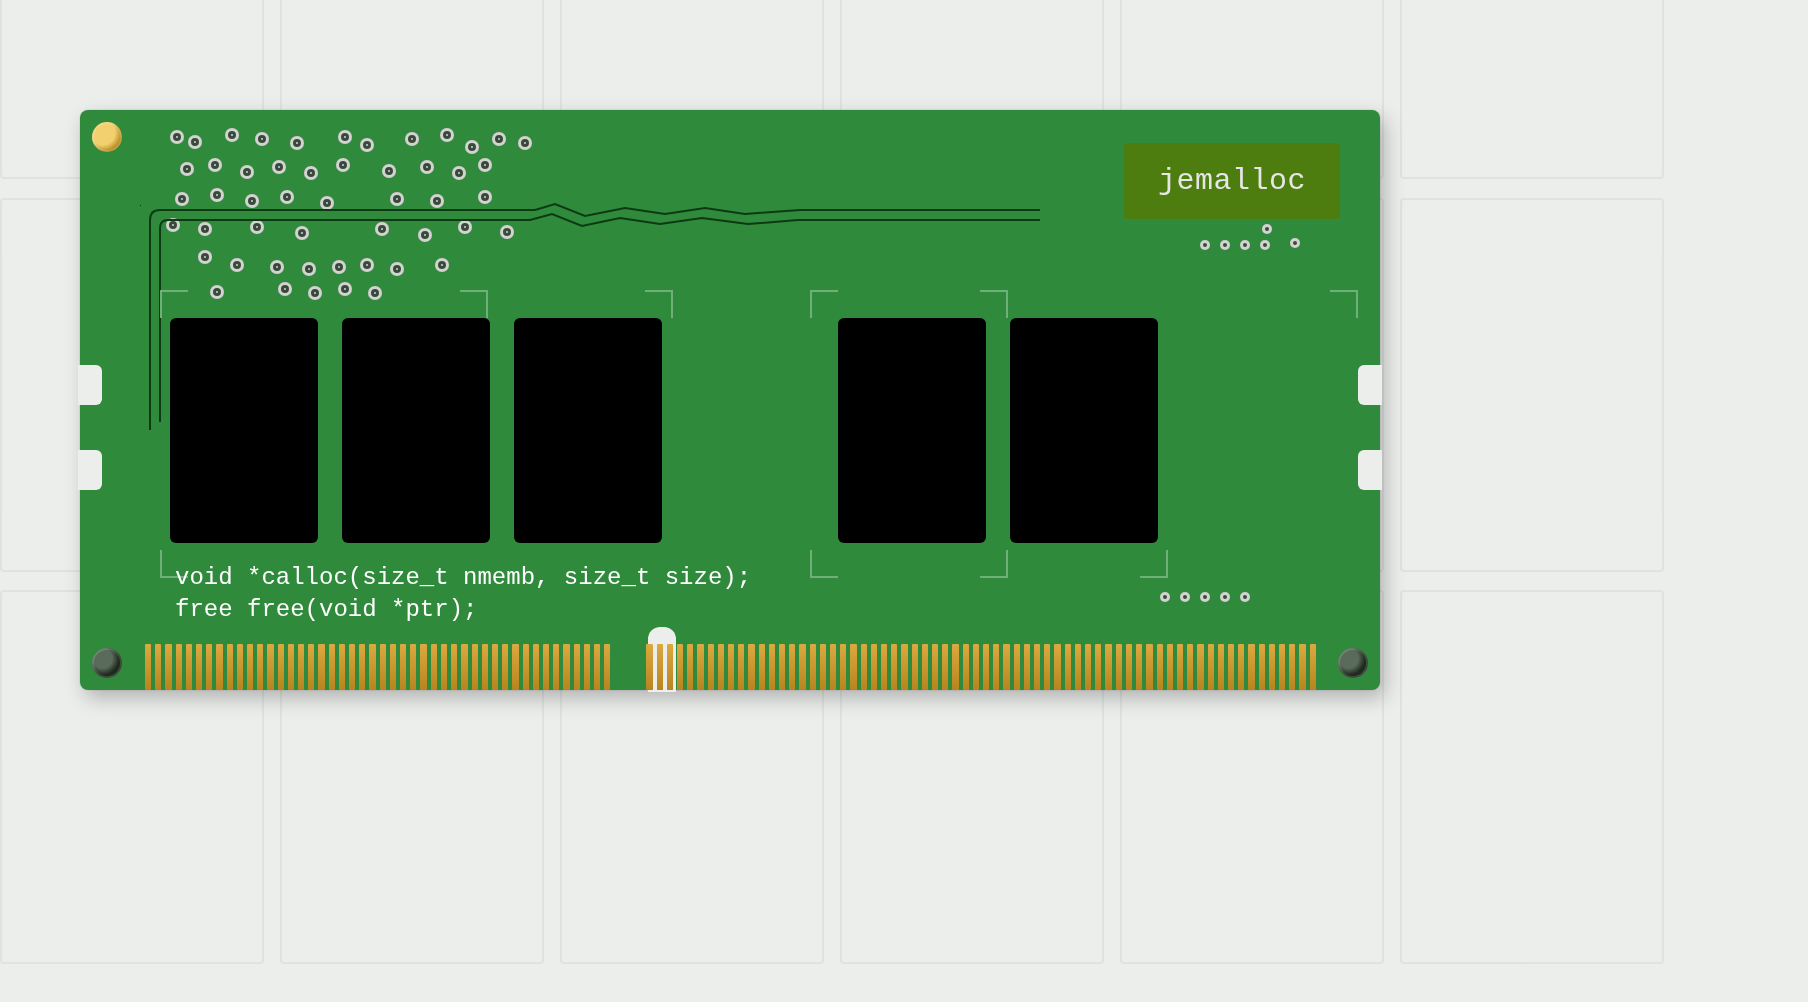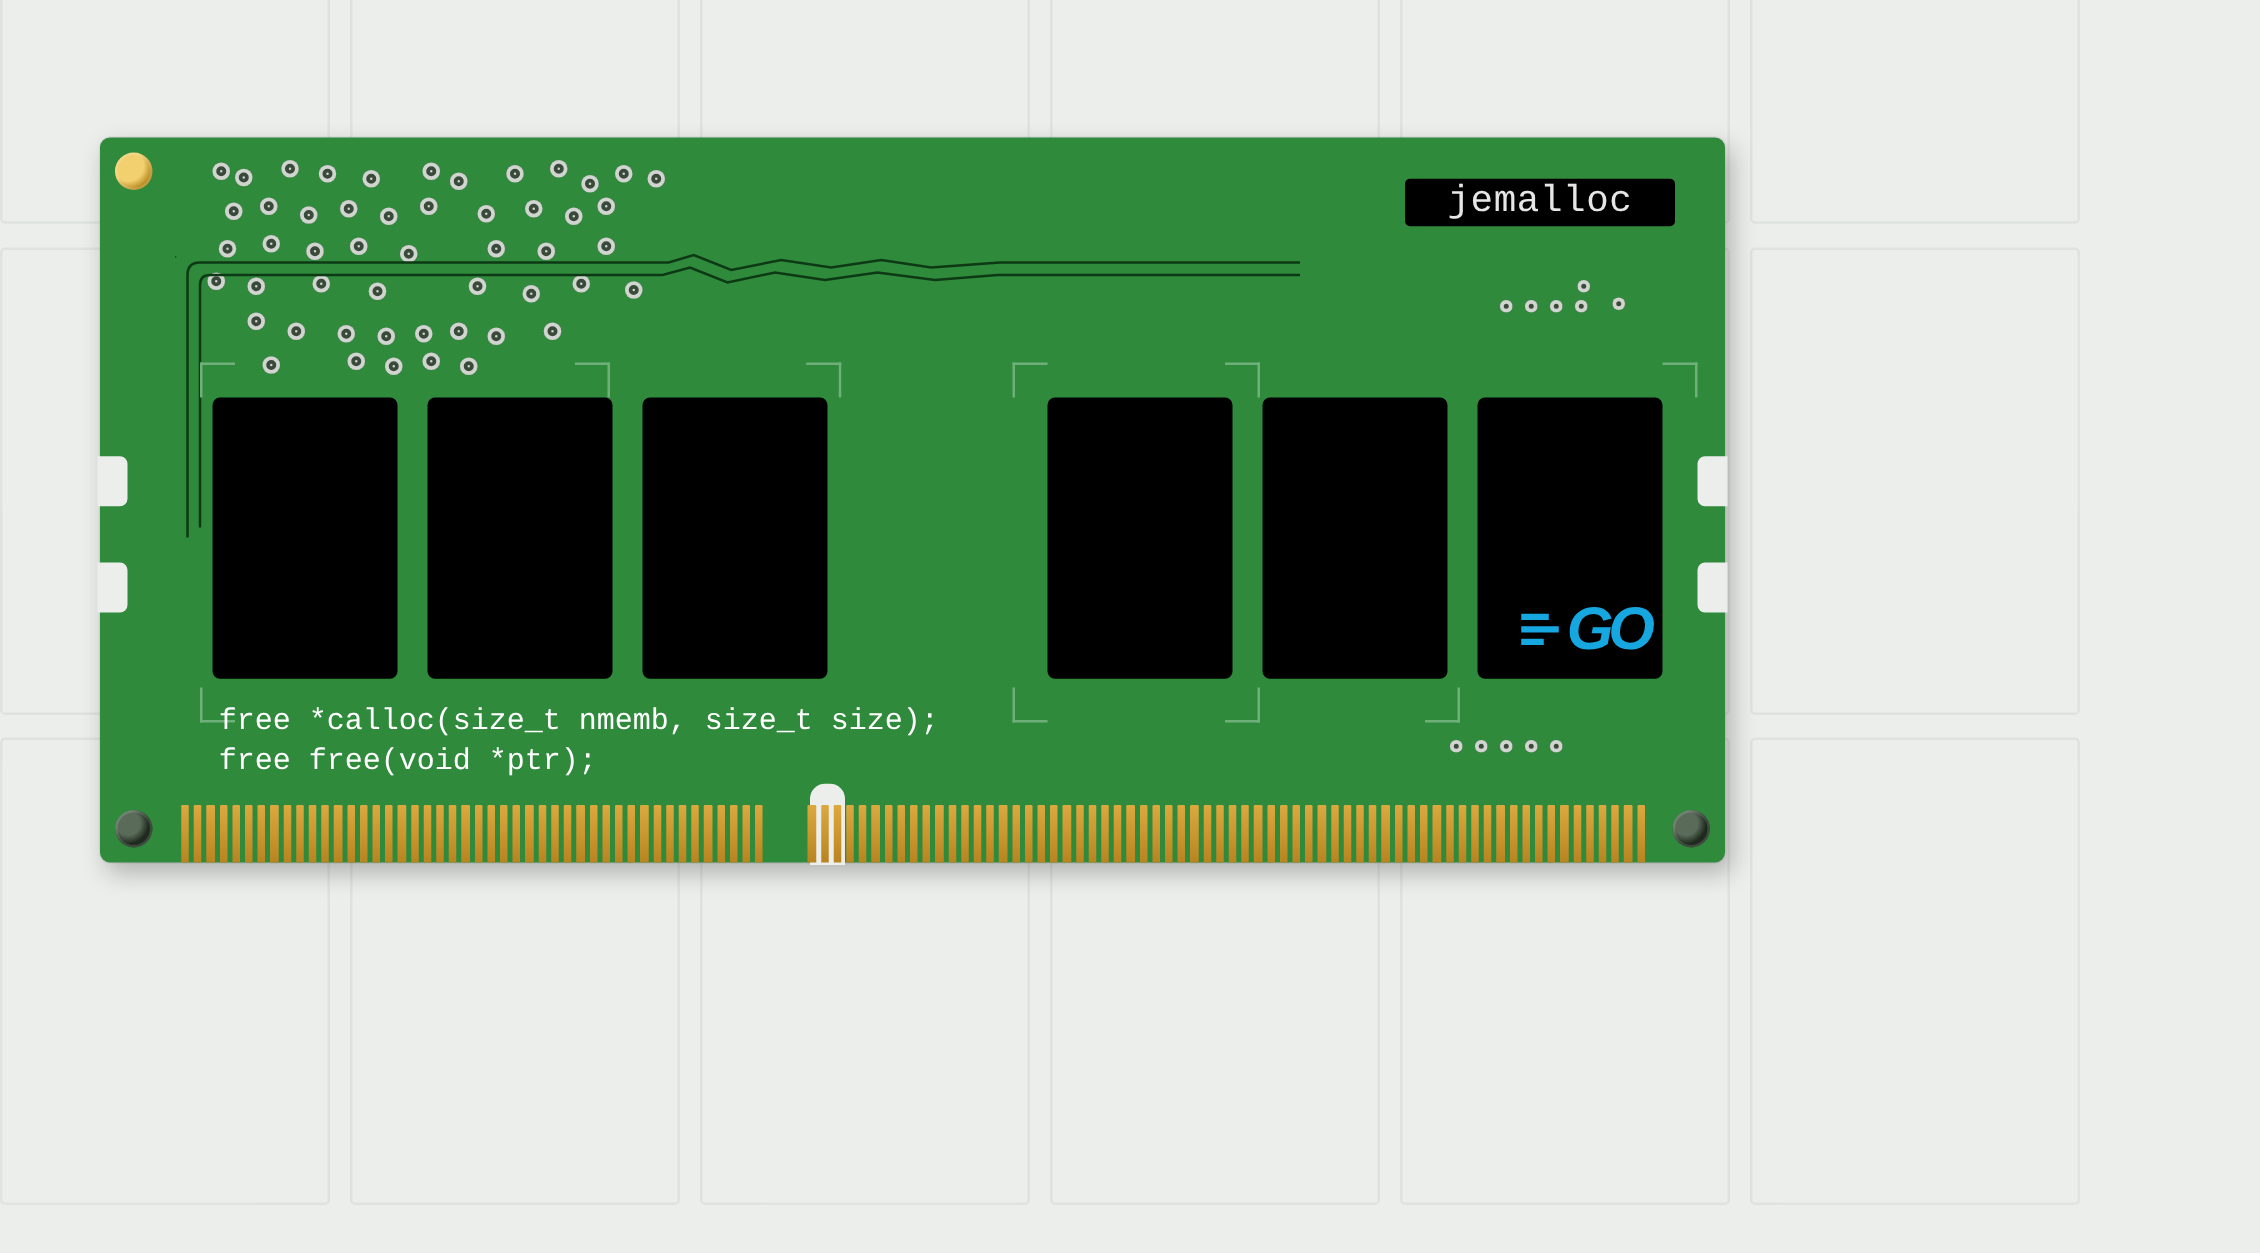--- a/index.html
+++ b/index.html
@@ -44,22 +44,22 @@
   .via{
     position:absolute;width:14px;height:14px;border-radius:50%;
     background:#d0d5d0;box-shadow:inset 0 0 0 3px #d0d5d0, inset 0 0 0 6px #3a4a3a;
   }
   .via.sm{width:10px;height:10px}
 
   .trace{position:absolute;height:2px;background:#0d3a14}
 
   .label{
     position:absolute;right:40px;top:33px;
-    background:#000000;color:#e6e6e6;
-    padding:2px 34px;font-size:30px;border-radius:4px;
+    background:#4d7c0f;color:#e6e6e6;
+    padding:21px 34px;font-size:30px;border-radius:4px;
     letter-spacing:.5px;
   }
 
   .chip{
     position:absolute;width:148px;height:225px;background:#000;border-radius:6px;
   }
   .bracket{
     position:absolute;width:26px;height:26px;border:2px solid #6fb07a;
   }
   .bracket.tl{border-right:none;border-bottom:none}
@@ -224,143 +224,133 @@
   <div class="bracket bl" style="left:730px;top:440px"></div>
   <div class="bracket br" style="left:900px;top:440px"></div>
   <div class="bracket br" style="left:1060px;top:440px"></div>
 
   <div class="chip" style="left:90px;top:208px"></div>
   <div class="chip" style="left:262px;top:208px"></div>
   <div class="chip" style="left:434px;top:208px"></div>
 
   <div class="chip" style="left:758px;top:208px"></div>
   <div class="chip" style="left:930px;top:208px"></div>
-  <div class="chip" style="left:1102px;top:208px">
-    <div class="go" style="right:10px;bottom:12px">
-      <span class="stripes">
-          <span></span>
-          <span></span>
-          <span></span>
-        </span>
-      <span>GO</span>
+
+  <div class="code"><span>void *calloc(size_t nmemb, size_t size);</span>
+<span>free free(void *ptr);</span></div>
+
+  <div class="contacts" id="contacts">
+      <div class="pin"></div>
+      <div class="pin"></div>
+      <div class="pin"></div>
+      <div class="pin"></div>
+      <div class="pin"></div>
+      <div class="pin"></div>
+      <div class="pin"></div>
+      <div class="pin"></div>
+      <div class="pin"></div>
+      <div class="pin"></div>
+      <div class="pin"></div>
+      <div class="pin"></div>
+      <div class="pin"></div>
+      <div class="pin"></div>
+      <div class="pin"></div>
+      <div class="pin"></div>
+      <div class="pin"></div>
+      <div class="pin"></div>
+      <div class="pin"></div>
+      <div class="pin"></div>
+      <div class="pin"></div>
+      <div class="pin"></div>
+      <div class="pin"></div>
+      <div class="pin"></div>
+      <div class="pin"></div>
+      <div class="pin"></div>
+      <div class="pin"></div>
+      <div class="pin"></div>
+      <div class="pin"></div>
+      <div class="pin"></div>
+      <div class="pin"></div>
+      <div class="pin"></div>
+      <div class="pin"></div>
+      <div class="pin"></div>
+      <div class="pin"></div>
+      <div class="pin"></div>
+      <div class="pin"></div>
+      <div class="pin"></div>
+      <div class="pin"></div>
+      <div class="pin"></div>
+      <div class="pin"></div>
+      <div class="pin"></div>
+      <div class="pin"></div>
+      <div class="pin"></div>
+      <div class="pin"></div>
+      <div class="pin"></div>
+      <div class="gap"></div>
+      <div class="pin"></div>
+      <div class="pin"></div>
+      <div class="pin"></div>
+      <div class="pin"></div>
+      <div class="pin"></div>
+      <div class="pin"></div>
+      <div class="pin"></div>
+      <div class="pin"></div>
+      <div class="pin"></div>
+      <div class="pin"></div>
+      <div class="pin"></div>
+      <div class="pin"></div>
+      <div class="pin"></div>
+      <div class="pin"></div>
+      <div class="pin"></div>
+      <div class="pin"></div>
+      <div class="pin"></div>
+      <div class="pin"></div>
+      <div class="pin"></div>
+      <div class="pin"></div>
+      <div class="pin"></div>
+      <div class="pin"></div>
+      <div class="pin"></div>
+      <div class="pin"></div>
+      <div class="pin"></div>
+      <div class="pin"></div>
+      <div class="pin"></div>
+      <div class="pin"></div>
+      <div class="pin"></div>
+      <div class="pin"></div>
+      <div class="pin"></div>
+      <div class="pin"></div>
+      <div class="pin"></div>
+      <div class="pin"></div>
+      <div class="pin"></div>
+      <div class="pin"></div>
+      <div class="pin"></div>
+      <div class="pin"></div>
+      <div class="pin"></div>
+      <div class="pin"></div>
+      <div class="pin"></div>
+      <div class="pin"></div>
+      <div class="pin"></div>
+      <div class="pin"></div>
+      <div class="pin"></div>
+      <div class="pin"></div>
+      <div class="pin"></div>
+      <div class="pin"></div>
+      <div class="pin"></div>
+      <div class="pin"></div>
+      <div class="pin"></div>
+      <div class="pin"></div>
+      <div class="pin"></div>
+      <div class="pin"></div>
+      <div class="pin"></div>
+      <div class="pin"></div>
+      <div class="pin"></div>
+      <div class="pin"></div>
+      <div class="pin"></div>
+      <div class="pin"></div>
+      <div class="pin"></div>
+      <div class="pin"></div>
+      <div class="pin"></div>
+      <div class="pin"></div>
+      <div class="pin"></div>
+      <div class="pin"></div>
     </div>
-  </div>
-
-  <div class="code"><span>free *calloc(size_t nmemb, size_t size);</span>
-<span>free free(void *ptr);</span></div>
-
-  <div class="contacts" id="contacts">
-      <div class="pin"></div>
-      <div class="pin"></div>
-      <div class="pin"></div>
-      <div class="pin"></div>
-      <div class="pin"></div>
-      <div class="pin"></div>
-      <div class="pin"></div>
-      <div class="pin"></div>
-      <div class="pin"></div>
-      <div class="pin"></div>
-      <div class="pin"></div>
-      <div class="pin"></div>
-      <div class="pin"></div>
-      <div class="pin"></div>
-      <div class="pin"></div>
-      <div class="pin"></div>
-      <div class="pin"></div>
-      <div class="pin"></div>
-      <div class="pin"></div>
-      <div class="pin"></div>
-      <div class="pin"></div>
-      <div class="pin"></div>
-      <div class="pin"></div>
-      <div class="pin"></div>
-      <div class="pin"></div>
-      <div class="pin"></div>
-      <div class="pin"></div>
-      <div class="pin"></div>
-      <div class="pin"></div>
-      <div class="pin"></div>
-      <div class="pin"></div>
-      <div class="pin"></div>
-      <div class="pin"></div>
-      <div class="pin"></div>
-      <div class="pin"></div>
-      <div class="pin"></div>
-      <div class="pin"></div>
-      <div class="pin"></div>
-      <div class="pin"></div>
-      <div class="pin"></div>
-      <div class="pin"></div>
-      <div class="pin"></div>
-      <div class="pin"></div>
-      <div class="pin"></div>
-      <div class="pin"></div>
-      <div class="pin"></div>
-      <div class="gap"></div>
-      <div class="pin"></div>
-      <div class="pin"></div>
-      <div class="pin"></div>
-      <div class="pin"></div>
-      <div class="pin"></div>
-      <div class="pin"></div>
-      <div class="pin"></div>
-      <div class="pin"></div>
-      <div class="pin"></div>
-      <div class="pin"></div>
-      <div class="pin"></div>
-      <div class="pin"></div>
-      <div class="pin"></div>
-      <div class="pin"></div>
-      <div class="pin"></div>
-      <div class="pin"></div>
-      <div class="pin"></div>
-      <div class="pin"></div>
-      <div class="pin"></div>
-      <div class="pin"></div>
-      <div class="pin"></div>
-      <div class="pin"></div>
-      <div class="pin"></div>
-      <div class="pin"></div>
-      <div class="pin"></div>
-      <div class="pin"></div>
-      <div class="pin"></div>
-      <div class="pin"></div>
-      <div class="pin"></div>
-      <div class="pin"></div>
-      <div class="pin"></div>
-      <div class="pin"></div>
-      <div class="pin"></div>
-      <div class="pin"></div>
-      <div class="pin"></div>
-      <div class="pin"></div>
-      <div class="pin"></div>
-      <div class="pin"></div>
-      <div class="pin"></div>
-      <div class="pin"></div>
-      <div class="pin"></div>
-      <div class="pin"></div>
-      <div class="pin"></div>
-      <div class="pin"></div>
-      <div class="pin"></div>
-      <div class="pin"></div>
-      <div class="pin"></div>
-      <div class="pin"></div>
-      <div class="pin"></div>
-      <div class="pin"></div>
-      <div class="pin"></div>
-      <div class="pin"></div>
-      <div class="pin"></div>
-      <div class="pin"></div>
-      <div class="pin"></div>
-      <div class="pin"></div>
-      <div class="pin"></div>
-      <div class="pin"></div>
-      <div class="pin"></div>
-      <div class="pin"></div>
-      <div class="pin"></div>
-      <div class="pin"></div>
-      <div class="pin"></div>
-      <div class="pin"></div>
-      <div class="pin"></div>
-      <div class="pin"></div>
-    </div>
 
 </div>
 
 </body></html>

